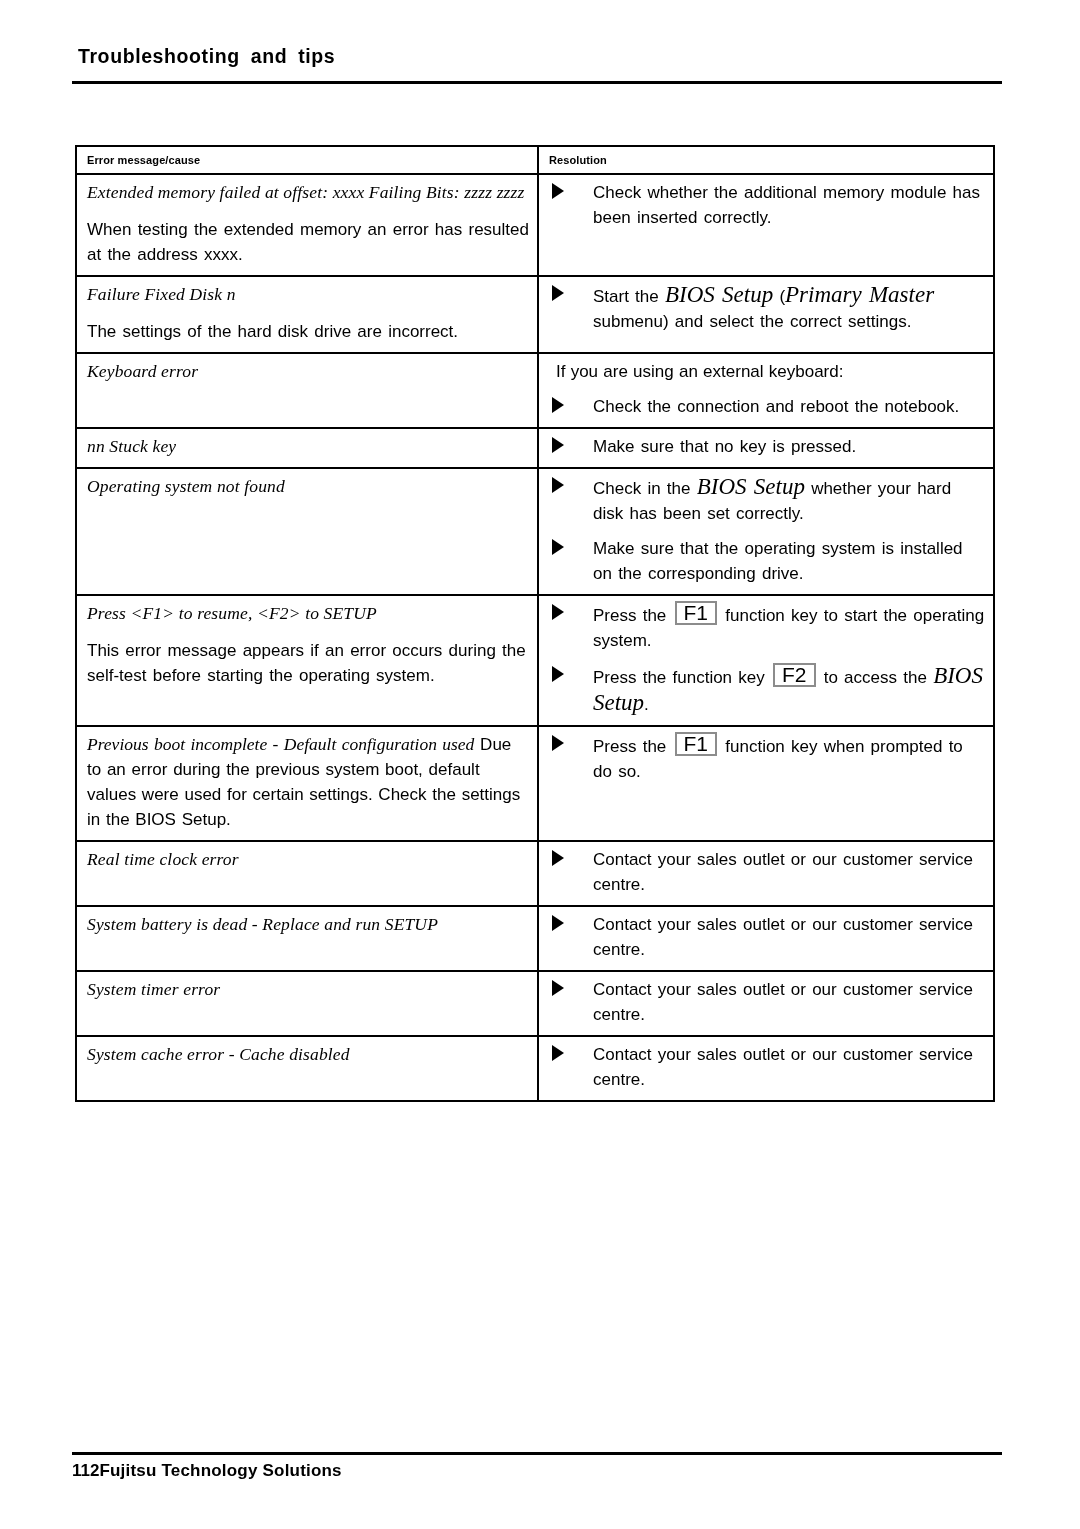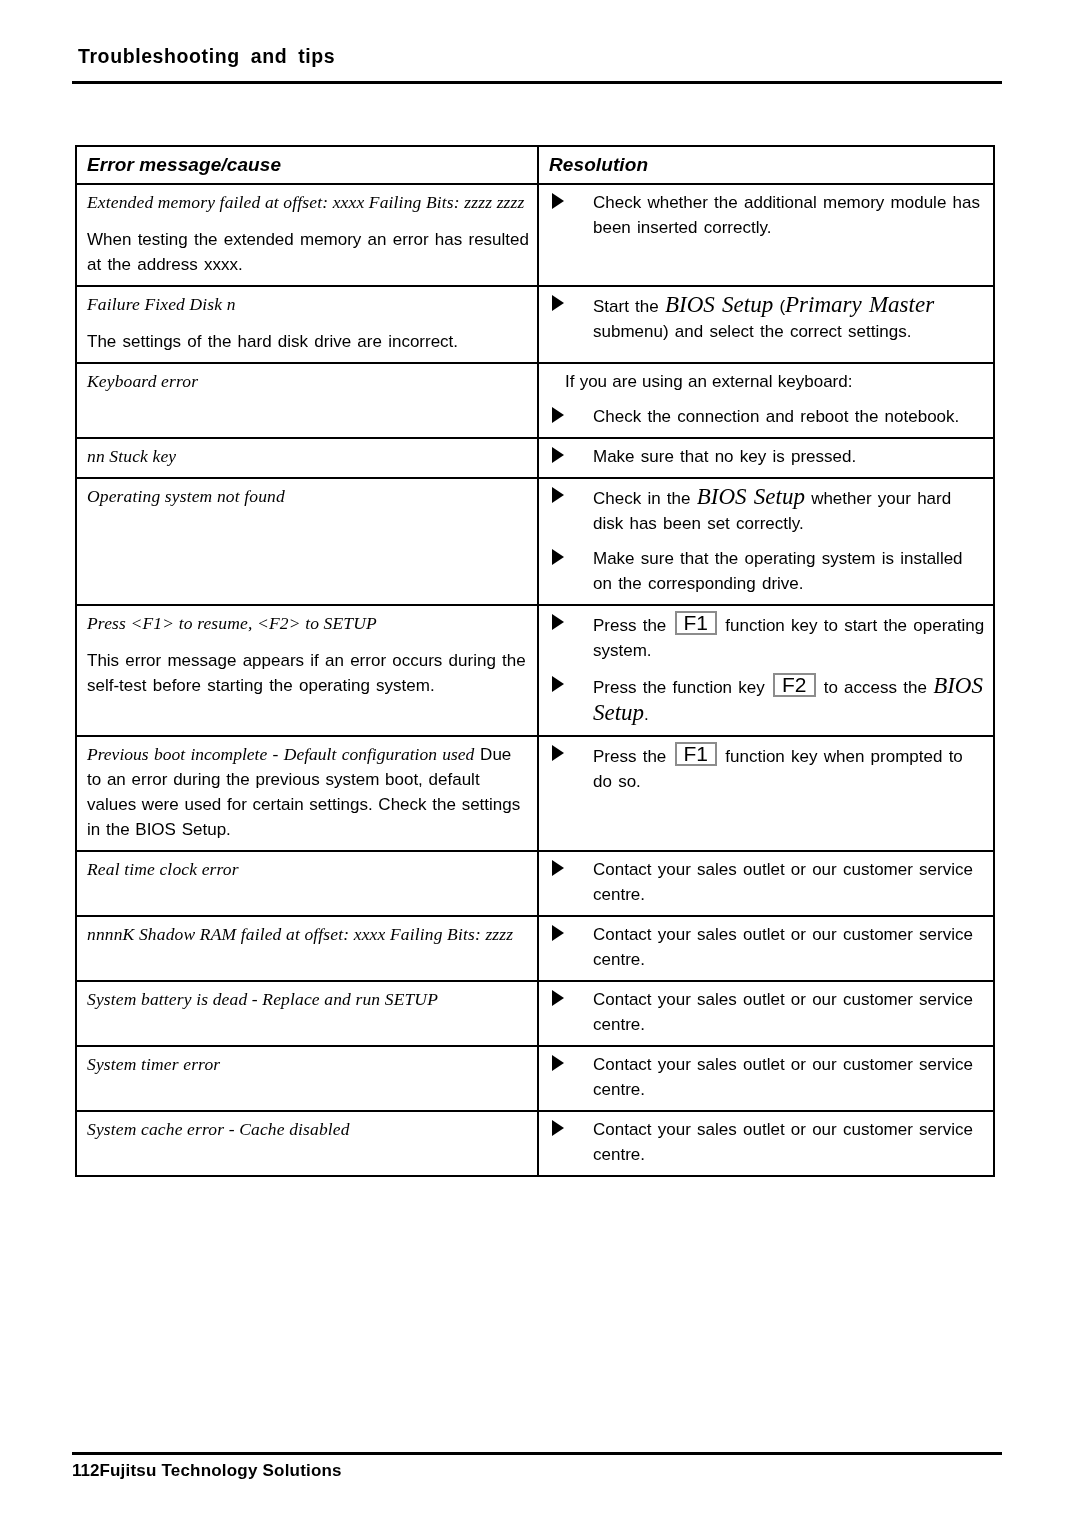--- a/index.html
+++ b/index.html
@@ -61,26 +61,25 @@
   .err-table col.c2 { width: 456px; }
 
   .err-table td, .err-table th {
     border: 2px solid #000;
     vertical-align: top;
     padding: 5px 8px 8px 10px;
     text-align: left;
   }
 
   .err-table thead th {
-    font-size: 19px;
+    font-size: 11px;
     font-weight: bold;
     padding-top: 7px;
     padding-bottom: 7px;
     letter-spacing: 0.1px;
-    font-style: italic;
   }
 
   
   .msg {
     font-family: "Liberation Serif", "DejaVu Serif", serif;
     font-style: italic;
     font-size: 17.5px;
     line-height: 24px;
     margin: 0;
     letter-spacing: 0.15px;
@@ -128,21 +127,21 @@
     top: 3px;
     width: 0;
     height: 0;
     border-left: 12px solid #000;
     border-top: 8px solid transparent;
     border-bottom: 8px solid transparent;
   }
   .lead-in {
     font-size: 17px;
     line-height: 25px;
-    margin: 0 0 10px 16px;
+    margin: 0 0 10px 7px;
     word-spacing: 0.5px;
   }
   .it-s {
     font-family: "Liberation Serif", "DejaVu Serif", serif;
     font-style: italic;
     font-size: 23px;
   }
 
   
   .keycap {
@@ -288,30 +287,20 @@
             <p class="msg">Real time clock error</p>
           </td>
           <td>
             <ul class="steps">
               <li class="step"><span class="tri"></span><span>Contact your sales outlet or our customer service centre.</span></li>
             </ul>
           </td>
         </tr>
         <tr class="data-row">
           <td>
-            <p class="msg">nnnnK Shadow RAM failed at offset: xxxx Failing Bits: zzzz</p>
-          </td>
-          <td>
-            <ul class="steps">
-              <li class="step"><span class="tri"></span><span>Contact your sales outlet or our customer service centre.</span></li>
-            </ul>
-          </td>
-        </tr>
-        <tr class="data-row">
-          <td>
             <p class="msg">System battery is dead - Replace and run SETUP</p>
           </td>
           <td>
             <ul class="steps">
               <li class="step"><span class="tri"></span><span>Contact your sales outlet or our customer service centre.</span></li>
             </ul>
           </td>
         </tr>
         <tr class="data-row">
           <td>

